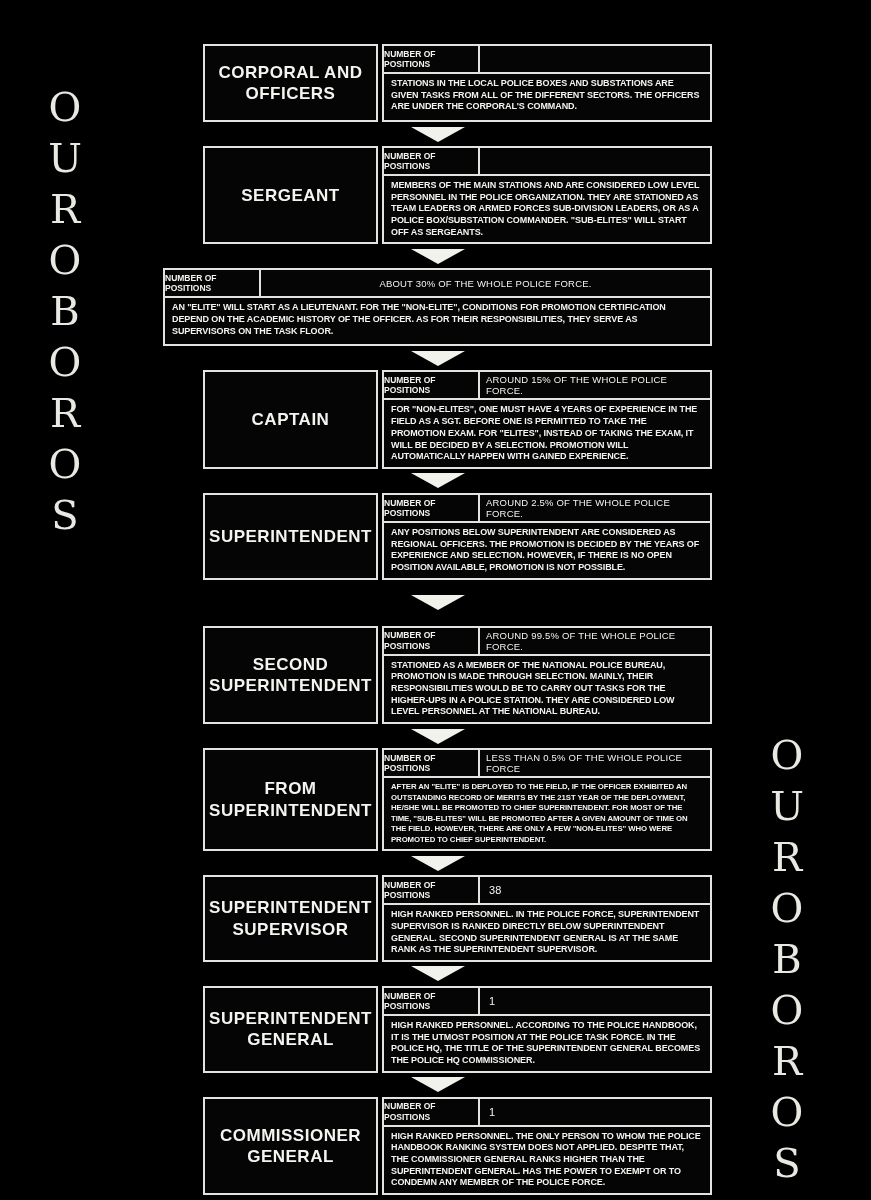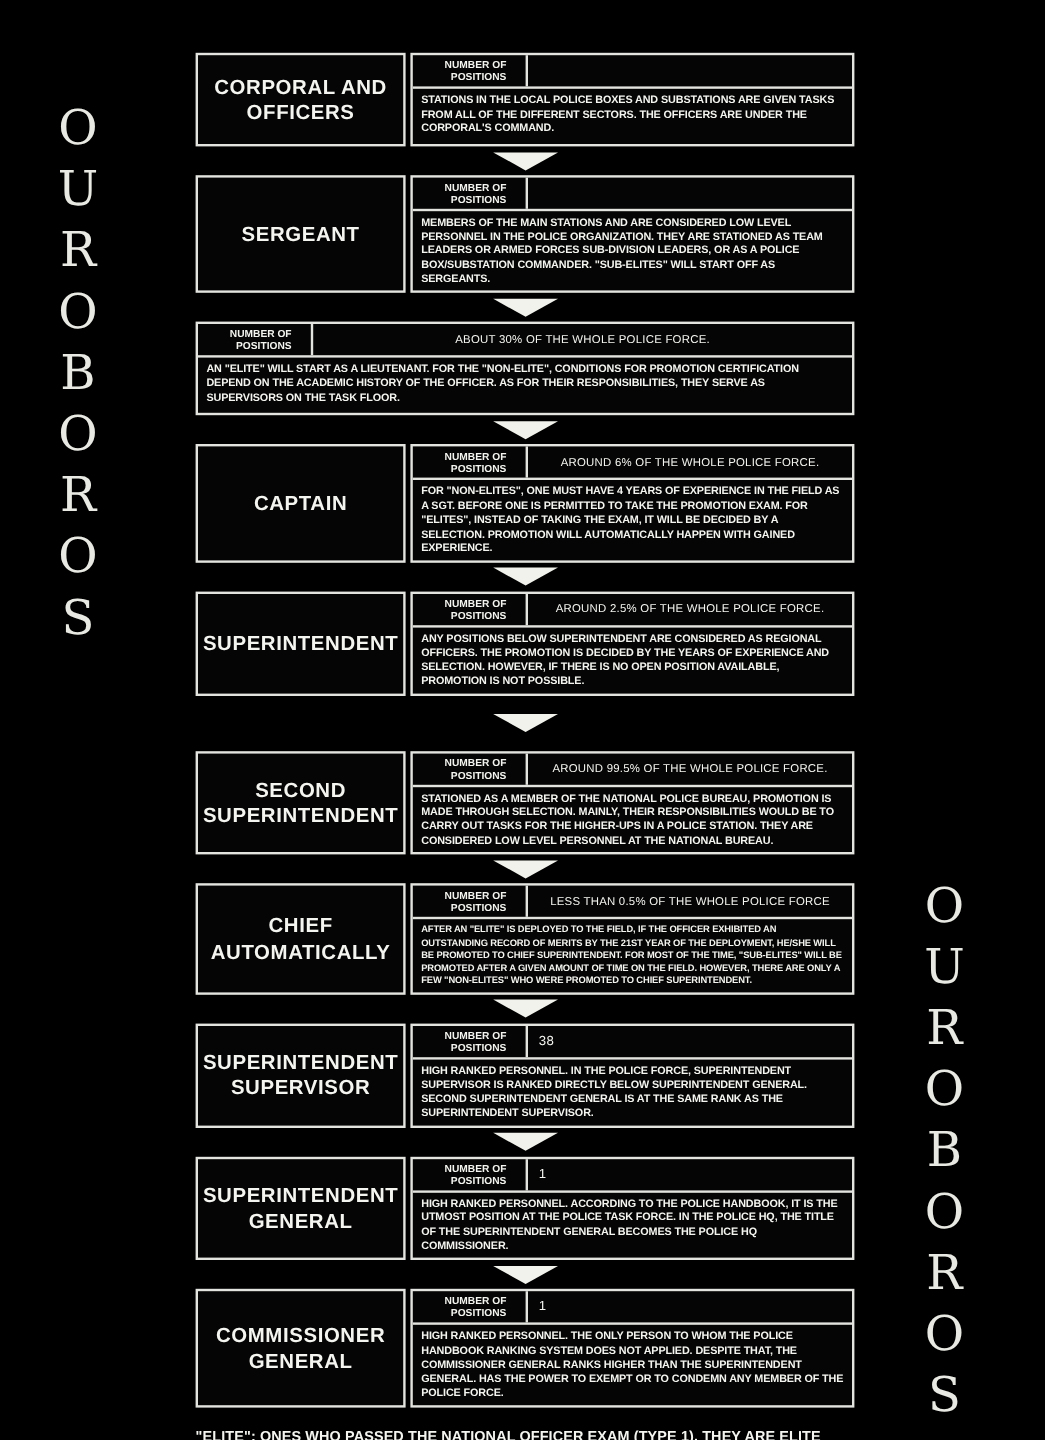--- a/index.html
+++ b/index.html
@@ -45,44 +45,45 @@
     display: flex;
     align-items: center;
     justify-content: center;
     text-align: center;
     font-size: 17px;
     font-weight: bold;
     letter-spacing: 0.5px;
     padding: 4px 8px;
     margin-right: 4px;
     line-height: 1.25;
+    margin-left: 40px;
   }
   .rank-table {
     flex: 1;
     border: 2px solid #e3e3df;
     background: #050505;
     display: flex;
     flex-direction: column;
   }
   .table-header {
     display: flex;
     border-bottom: 2px solid #e3e3df;
     min-height: 28px;
   }
   .pos-label {
     width: 96px;
     border-right: 2px solid #e3e3df;
     display: flex;
     align-items: center;
     justify-content: center;
-    text-align: right;
+    text-align: left;
     font-size: 8.5px;
     font-weight: bold;
     line-height: 1.2;
-    padding: 2px 16px;
+    padding: 2px 0;
   }
   .pos-value {
     flex: 1;
     display: flex;
     align-items: center;
     justify-content: center;
     font-size: 9.5px;
     font-weight: normal;
     letter-spacing: 0.2px;
     padding: 2px 6px;
@@ -178,21 +179,21 @@
   </div>
   <div class="arrow-gap">
       <div class="down-arrow"></div>
     </div>
 
   <div class="rank-box">
     <div class="rank-name">CAPTAIN</div>
     <div class="rank-table">
       <div class="table-header">
         <div class="pos-label">NUMBER OF POSITIONS</div>
-        <div class="pos-value">AROUND 6% OF THE WHOLE POLICE FORCE.</div>
+        <div class="pos-value">AROUND 15% OF THE WHOLE POLICE FORCE.</div>
       </div>
       <div class="rank-desc">FOR "NON-ELITES", ONE MUST HAVE 4 YEARS OF EXPERIENCE IN THE FIELD AS A SGT. BEFORE ONE IS PERMITTED TO TAKE THE PROMOTION EXAM. FOR "ELITES", INSTEAD OF TAKING THE EXAM, IT WILL BE DECIDED BY A SELECTION. PROMOTION WILL AUTOMATICALLY HAPPEN WITH GAINED EXPERIENCE.</div>
     </div>
   </div>
   <div class="arrow-gap">
       <div class="down-arrow"></div>
     </div>
 
   <div class="rank-box">
     <div class="rank-name">SUPERINTENDENT</div>
@@ -216,21 +217,21 @@
         <div class="pos-value">AROUND 99.5% OF THE WHOLE POLICE FORCE.</div>
       </div>
       <div class="rank-desc">STATIONED AS A MEMBER OF THE NATIONAL POLICE BUREAU, PROMOTION IS MADE THROUGH SELECTION.  MAINLY, THEIR RESPONSIBILITIES WOULD BE TO CARRY OUT TASKS FOR THE HIGHER-UPS IN A POLICE STATION. THEY ARE CONSIDERED LOW LEVEL PERSONNEL AT THE NATIONAL BUREAU.</div>
     </div>
   </div>
   <div class="arrow-gap">
       <div class="down-arrow"></div>
     </div>
 
   <div class="rank-box">
-    <div class="rank-name">CHIEF AUTOMATICALLY</div>
+    <div class="rank-name">FROM SUPERINTENDENT</div>
     <div class="rank-table">
       <div class="table-header">
         <div class="pos-label">NUMBER OF POSITIONS</div>
         <div class="pos-value">LESS THAN 0.5% OF THE WHOLE POLICE FORCE</div>
       </div>
       <div class="rank-desc small-desc">AFTER AN "ELITE" IS DEPLOYED TO THE FIELD, IF THE OFFICER EXHIBITED AN OUTSTANDING RECORD OF MERITS BY THE 21ST YEAR OF THE DEPLOYMENT, HE/SHE WILL BE PROMOTED TO CHIEF SUPERINTENDENT. FOR MOST OF THE TIME, "SUB-ELITES" WILL BE PROMOTED AFTER A GIVEN AMOUNT OF TIME ON THE FIELD. HOWEVER, THERE ARE ONLY A FEW "NON-ELITES" WHO WERE PROMOTED TO CHIEF SUPERINTENDENT.</div>
     </div>
   </div>
   <div class="arrow-gap">
       <div class="down-arrow"></div>

